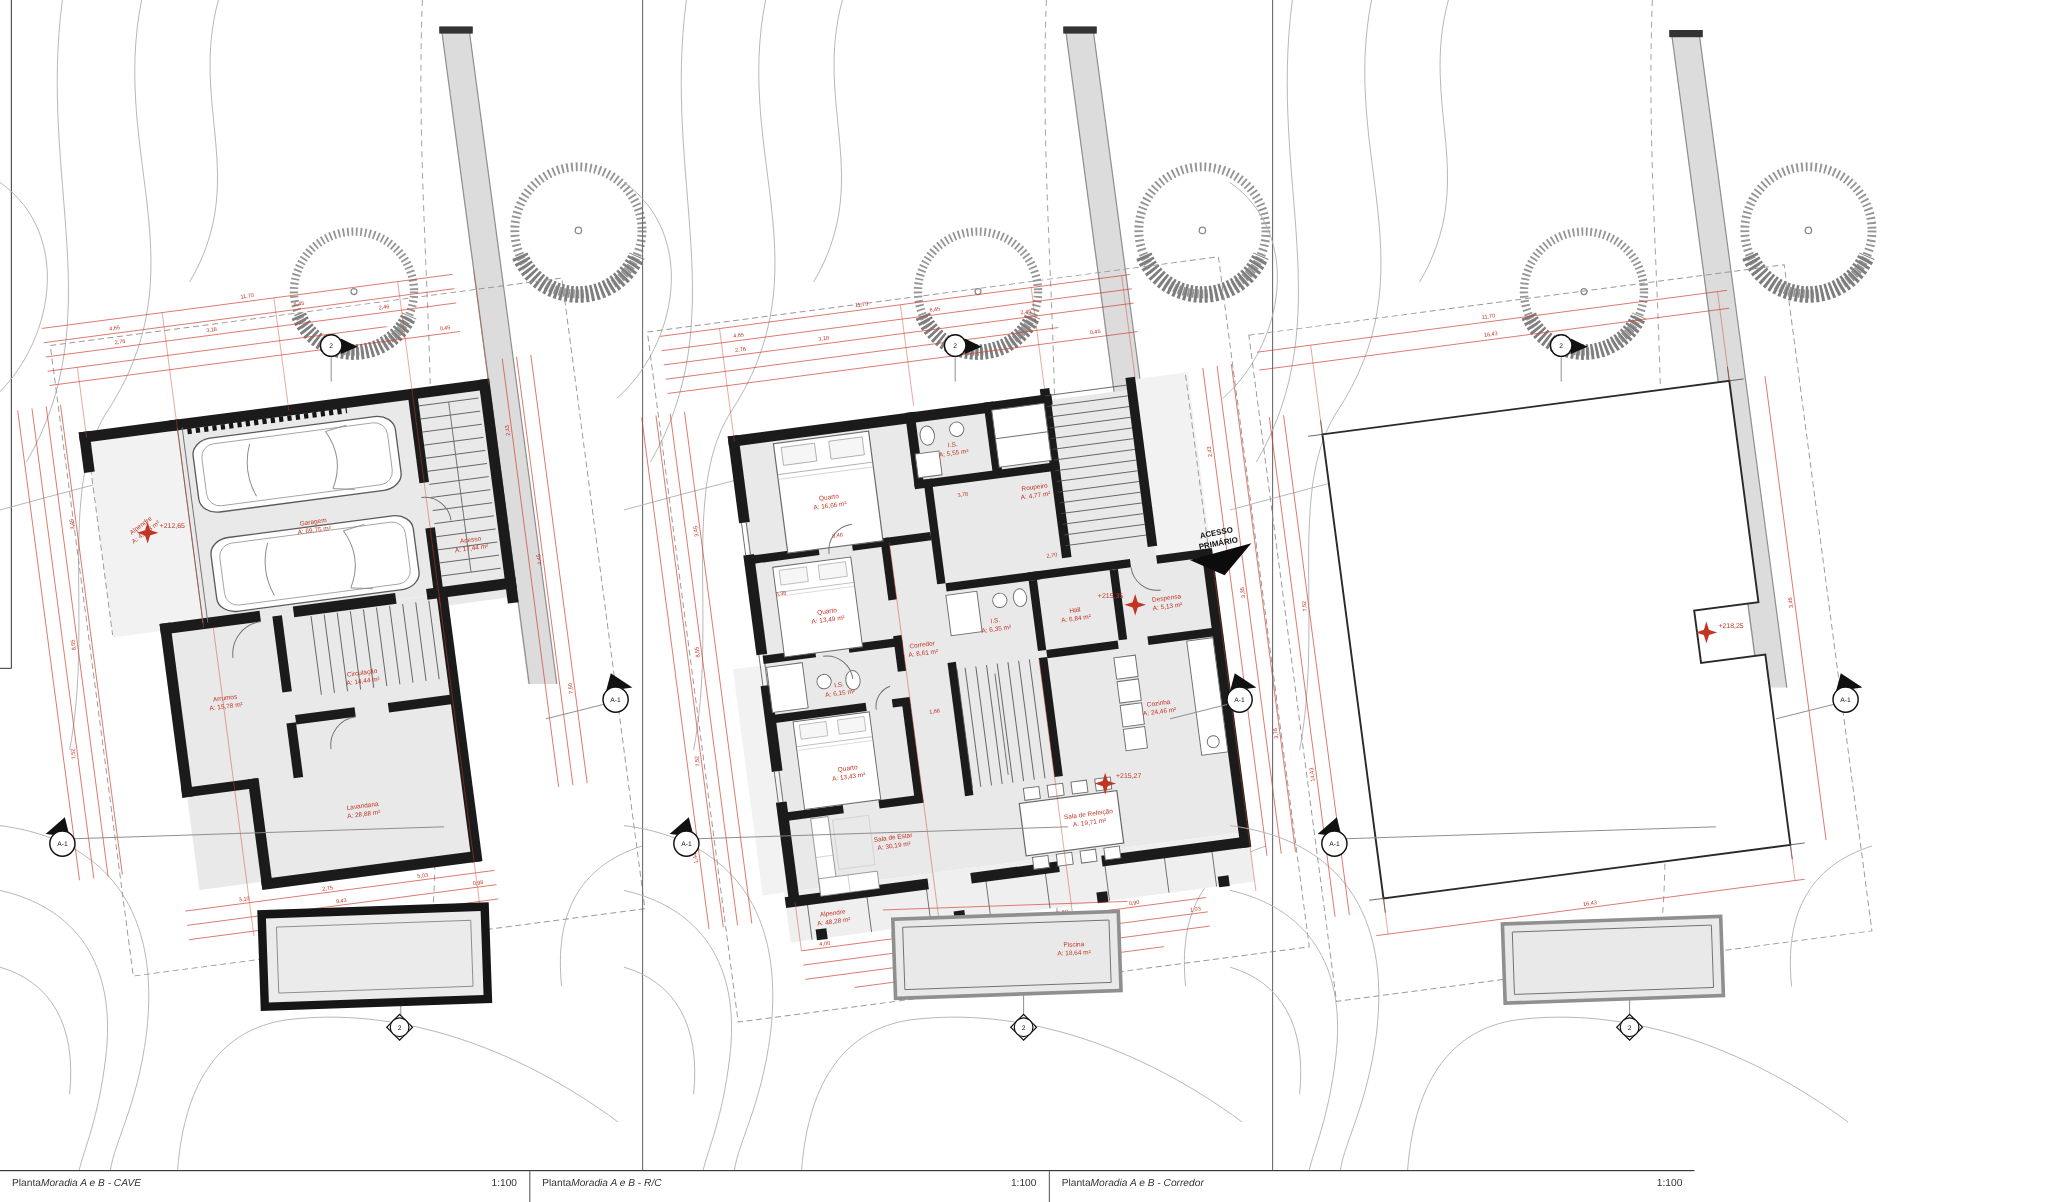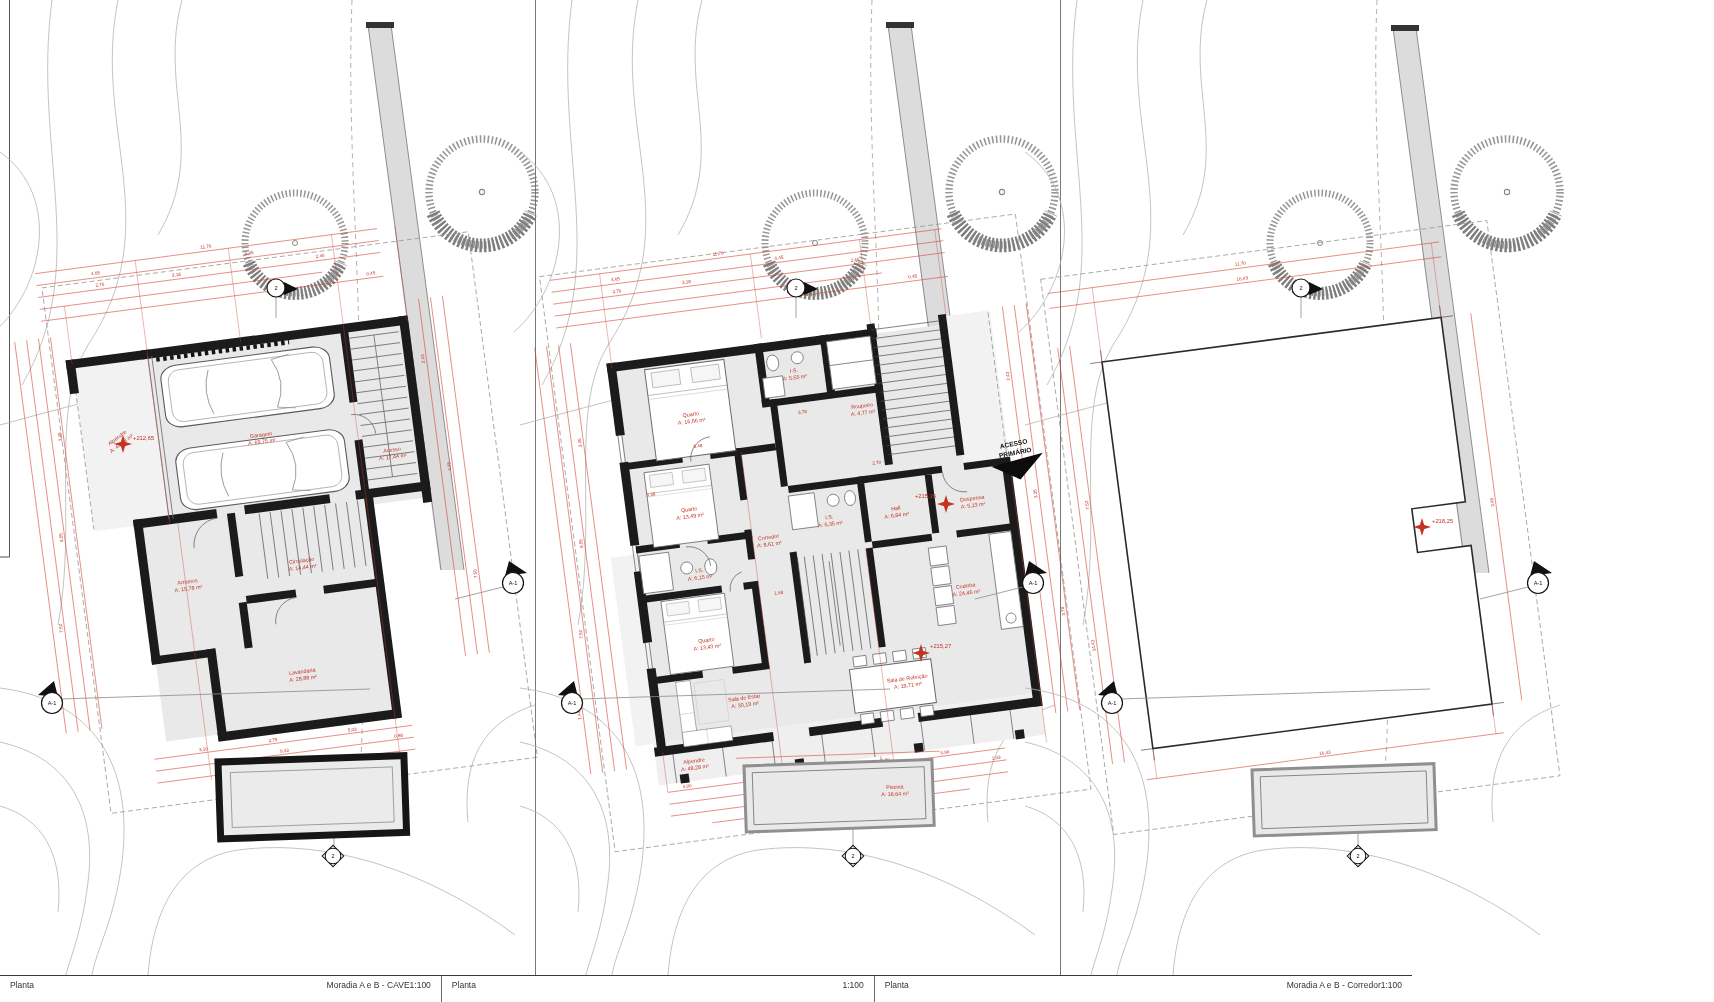--- a/index.html
+++ b/index.html
@@ -24,21 +24,21 @@
   .mt{font-size:5.6px;text-anchor:middle;fill:#111;}
   .ml{stroke:#8a8a8a;stroke-width:.8;}
   .dsh{stroke:#9a9a9a;stroke-width:.8;fill:none;stroke-dasharray:5 3;}
   .acc{font-size:6.6px;font-weight:bold;text-anchor:middle;fill:#111;}
   .sep{stroke:#6a6a6a;stroke-width:.9;}
   .footer{position:absolute;left:0;top:975px;width:1412px;height:27px;display:flex;
           border-top:1px solid #3a3a3a;box-sizing:border-box;background:#fff;color:#333;}
   .fsec{display:flex;justify-content:space-between;box-sizing:border-box;
         padding:4px 10px 0 10px;font-size:8.5px;}
   .fsec+.fsec{border-left:1px solid #6a6a6a;}
-  .fc{flex:1;text-align:right;}
+  .fc{flex:1;text-align:left;font-style:italic;}
 </style>
 </head>
 <body>
 
 <div id="sheet">
 <svg width="1714" height="975" viewBox="0 0 1714 975">
   <defs>
     <g id="tree">
       <circle r="50" fill="#ffffff" stroke="#969696" stroke-width="7" stroke-dasharray="1.5 2.2"></circle>
       <path d="M-46 20 A50 50 0 0 0 46 20" fill="none" stroke="#7e7e7e" stroke-width="13" stroke-dasharray="2.2 1.8"></path>
@@ -527,20 +527,21 @@
 </svg>
 
 <div class="footer">
   <div class="fsec" style="width:535px">
     <span>Planta</span>
     <span class="fc">Moradia A e B - CAVE</span>
     <span>1:100</span>
   </div>
   <div class="fsec" style="width:525px">
     <span>Planta</span>
+    <span class="fc">Moradia A e B - R/C</span>
     <span>1:100</span>
   </div>
   <div class="fsec" style="width:654px">
     <span>Planta</span>
     <span class="fc">Moradia A e B - Corredor</span>
     <span>1:100</span>
   </div>
 </div>
 </div>
 

